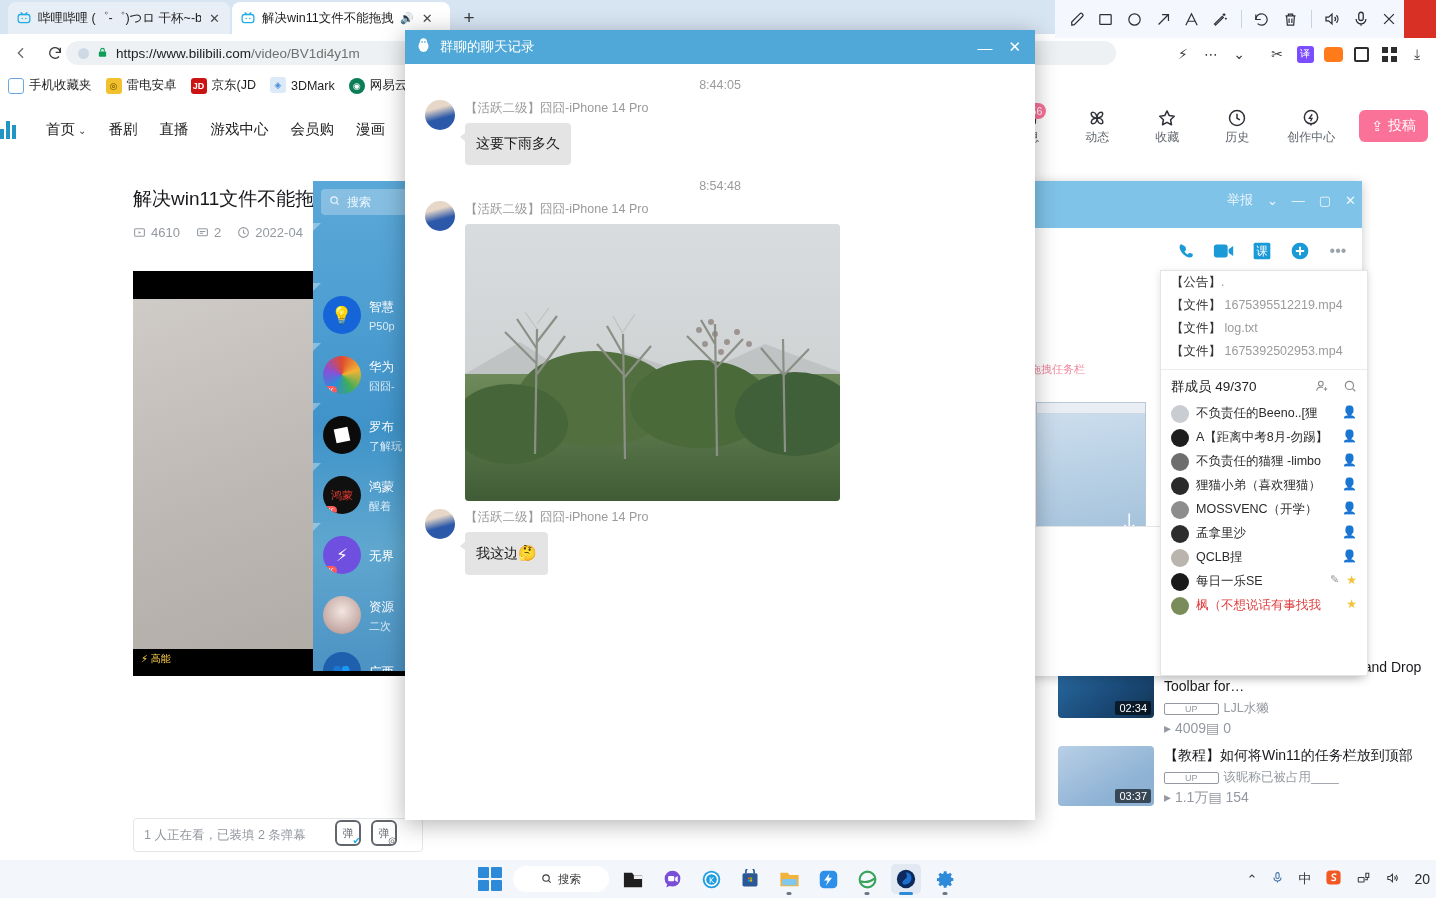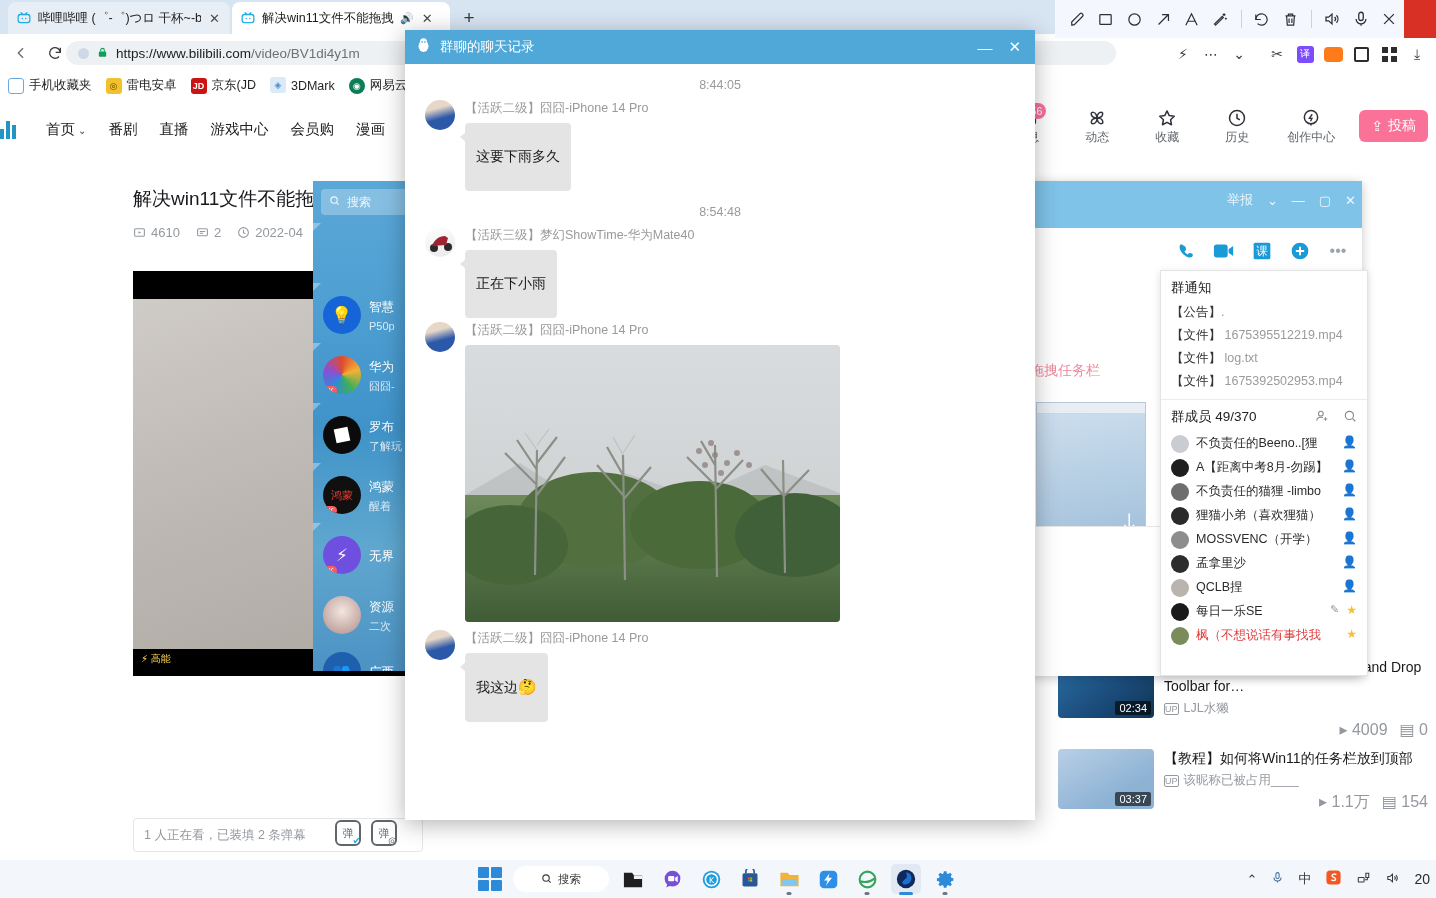--- a/index.html
+++ b/index.html
@@ -127,22 +127,22 @@
 
   
   .rec-list { position: absolute; right: 8px; top: 560px; width: 370px; }
   .rec-item { display: flex; gap: 10px; margin-bottom: 10px; }
   .rec-thumb { position: relative; width: 96px; height: 60px; border-radius: 4px; overflow: hidden; flex: 0 0 96px; }
   .rec-dur { position: absolute; right: 3px; bottom: 3px; background: rgba(0,0,0,.6); color: #fff;
     font-size: 11px; padding: 1px 4px; border-radius: 2px; }
   .rec-text { flex: 1; min-width: 0; }
   .rec-title { font-size: 14px; color: #18191c; line-height: 19px; max-height: 38px; overflow: hidden;}
   .rec-up { font-size: 12.5px; color: #9499a0; display:flex; align-items:center; gap:5px; margin-top: 4px;}
-  .up-tag { border: 1px solid #9499a0; border-radius: 2px; font-size: 9px; padding: 0 0; }
-  .rec-stats { font-size: 16px; color: #9499a0; display:flex; gap: 12px; margin-top: 3px; justify-content: flex-end;}
+  .up-tag { border: 1px solid #9499a0; border-radius: 2px; font-size: 9px; padding: 0 20px; }
+  .rec-stats { font-size: 14px; color: #9499a0; display:flex; margin-top: 3px;}
 
   
   .qq-list {
     position: absolute; left: 313px; top: 181px; width: 95px; height: 490px;
     background: linear-gradient(180deg, #5aa8d8 0%, #4f9fd2 25%, #3f93c9 50%, #5fa7cf 75%, #4c93c4 100%);
     overflow: hidden;
   }
   .qq-search {
     position: absolute; left: 8px; top: 8px; width: 110px; height: 26px;
     background: rgba(255,255,255,.28); border-radius: 4px;
@@ -163,21 +163,21 @@
     position: absolute; left: 1030px; top: 181px; width: 332px; height: 495px;
     background: #ffffff; box-shadow: 0 2px 10px rgba(0,0,0,.22);
   }
   .qq-chat-hdr { position: absolute; left: 0; top: 0; width: 332px; height: 47px; background: #7fc3e8; }
   .qq-chat-hdr .ctrls { position: absolute; right: 6px; top: 10px; display: flex; align-items: center; gap: 14px; color: #f0f8fd; font-size: 13px;}
   .qq-chat-hdr .report { color: #eaf6fd; font-size: 13px; }
   .qq-tools { position: absolute; left: 0; top: 47px; width: 332px; height: 46px; display:flex; align-items:center; justify-content:flex-end; gap: 14px; padding-right: 12px;}
   .qq-tool { width: 24px; height: 24px; display:flex; align-items:center; justify-content:center; color: #1a9ad7; font-size: 16px; }
   .qq-chat-body { position: absolute; left: 0; top: 93px; width: 332px; bottom: 0; }
   .qq-anno { position: absolute; left: 0px; top: 88px; width: 130px; }
-  .qq-anno-text { color: #f08a9d; font-size: 14px; white-space: nowrap; }
+  .qq-anno-text { color: #f08a9d; font-size: 11px; white-space: nowrap; }
   .qq-shot { position: absolute; left: 6px; top: 128px; width: 110px; height: 155px; border: 1px solid #b9c7d6;
     background: linear-gradient(170deg,#cfe0ef,#9dbdd8); }
   .qq-shot-bar { height: 11px; background: #e9eef4; border-bottom: 1px solid #cfd8e2;}
   .qq-dl { position:absolute; right: 10px; bottom: 18px; color:#fff; font-size: 26px; }
   .qq-send-area { position: absolute; left: 0; bottom: 0; width: 332px; height: 150px; border-top: 1px solid #e6e6e6; background:#fff;}
   .qq-send-icons { position:absolute; right: 12px; top: 8px; display:flex; gap: 14px; align-items:center;}
   .qq-send-btn {
     position: absolute; right: 12px; bottom: 14px; width: 90px; height: 28px;
     background: #46a8e0; color: #fff; border-radius: 3px;
     display: flex; align-items: center; justify-content: center; font-size: 13px;
@@ -218,21 +218,21 @@
   .hist-ctrls { position: absolute; right: 4px; top: 0; height: 34px; display: flex; align-items: center; gap: 16px; padding-right: 10px; }
   .hist-ctrls span { color: #ffffff; font-size: 15px; }
   .hist-body { position: absolute; left: 0; top: 34px; width: 630px; bottom: 0; overflow: hidden; background: #fff; }
   .msg-time { text-align: center; color: #9a9a9a; font-size: 12.5px; margin: 14px 0 8px; }
   .msg { display: flex; gap: 10px; padding: 0 20px; margin-bottom: 4px; }
   .msg-av { width: 30px; height: 30px; border-radius: 50%; flex: 0 0 30px; overflow: hidden; position: relative;}
   .msg-col { min-width: 0; }
   .msg-name { font-size: 12.5px; color: #9a9a9a; margin-bottom: 6px; white-space: nowrap;}
   .bubble {
     display: inline-block; background: #e4e4e4; border-radius: 4px;
-    padding: 25px 11px; font-size: 14px; color: #1a1a1a; position: relative;
+    padding: 12px 11px; font-size: 14px; color: #1a1a1a; position: relative;
   }
   .bubble::before {
     content: ""; position: absolute; left: -5px; top: 9px;
     border-top: 5px solid transparent; border-bottom: 5px solid transparent;
     border-right: 6px solid #e4e4e4;
   }
   .img-msg { width: 375px; height: 277px; border-radius: 4px; overflow: hidden; position: relative;
     background: linear-gradient(180deg,#d8dadc 0%, #d2d5d7 45%, #bfc4c2 55%, #7e8f6d 78%, #5d7a4e 100%); }
   .emoji { font-size: 15px; }
 
@@ -614,21 +614,20 @@
       <span style="color:#fff;background:#9aa4ad;border-radius:50%;width:20px;height:20px;display:inline-flex;align-items:center;justify-content:center;font-size:11px">🕐</span>
     </div>
     <div class="qq-send-btn">
       <span>发送(S)</span>
     </div>
     <div class="qq-send-caret">⌄</div>
   </div>
 </div>
 
 <div class="qq-side">
-  <h4>群通知</h4>
   <div class="qq-notice-row"><span>【公告】</span><span class="file">.</span></div>
   <div class="qq-notice-row"><span>【文件】</span> <span class="file">1675395512219.mp4</span></div>
   <div class="qq-notice-row"><span>【文件】</span> <span class="file">log.txt</span></div>
   <div class="qq-notice-row"><span>【文件】</span> <span class="file">1675392502953.mp4</span></div>
   <div class="qq-sep"></div>
   <div class="qq-mem-hdr">
     <span>群成员 49/370</span>
     <span class="sp"></span>
     <span class="ic">
       <svg width="14" height="14" viewBox="0 0 24 24" fill="none" stroke="#8a8a8a" stroke-width="1.8">
@@ -773,33 +772,20 @@
     <div class="msg">
       <div class="msg-av" style="background:linear-gradient(165deg,#e6d7c8 30%,#2b58a8 60%)"></div>
       <div class="msg-col">
         <div class="msg-name">【活跃二级】囧囧-iPhone 14 Pro</div>
         <div class="bubble">这要下雨多久</div>
       </div>
     </div>
 
     <div class="msg-time">8:54:48</div>
 
-    <div class="msg">
-      <div class="msg-av" style="background:linear-gradient(160deg,#ffffff,#e8e8e8)">
-        <svg width="30" height="30" viewBox="0 0 30 30">
-              <circle cx="9" cy="21" r="4" fill="#2b2b2b"></circle>
-              <circle cx="23" cy="20" r="4" fill="#2b2b2b"></circle>
-              <path d="M7 19c2-6 7-10 13-10l3 2-2 7" fill="#9e2430"></path>
-            </svg>
-      </div>
-      <div class="msg-col">
-        <div class="msg-name">【活跃三级】梦幻ShowTime-华为Mate40</div>
-        <div class="bubble">正在下小雨</div>
-      </div>
-    </div>
 
     <div class="msg">
       <div class="msg-av" style="background:linear-gradient(165deg,#e6d7c8 30%,#2b58a8 60%)"></div>
       <div class="msg-col">
         <div class="msg-name">【活跃二级】囧囧-iPhone 14 Pro</div>
         <div class="img-msg">
           <svg width="375" height="277" viewBox="0 0 375 277" style="display:block">
             <defs>
               <linearGradient id="sky" x1="0" y1="0" x2="0" y2="1">
                 <stop offset="0" stop-color="#d9dcde"></stop>

